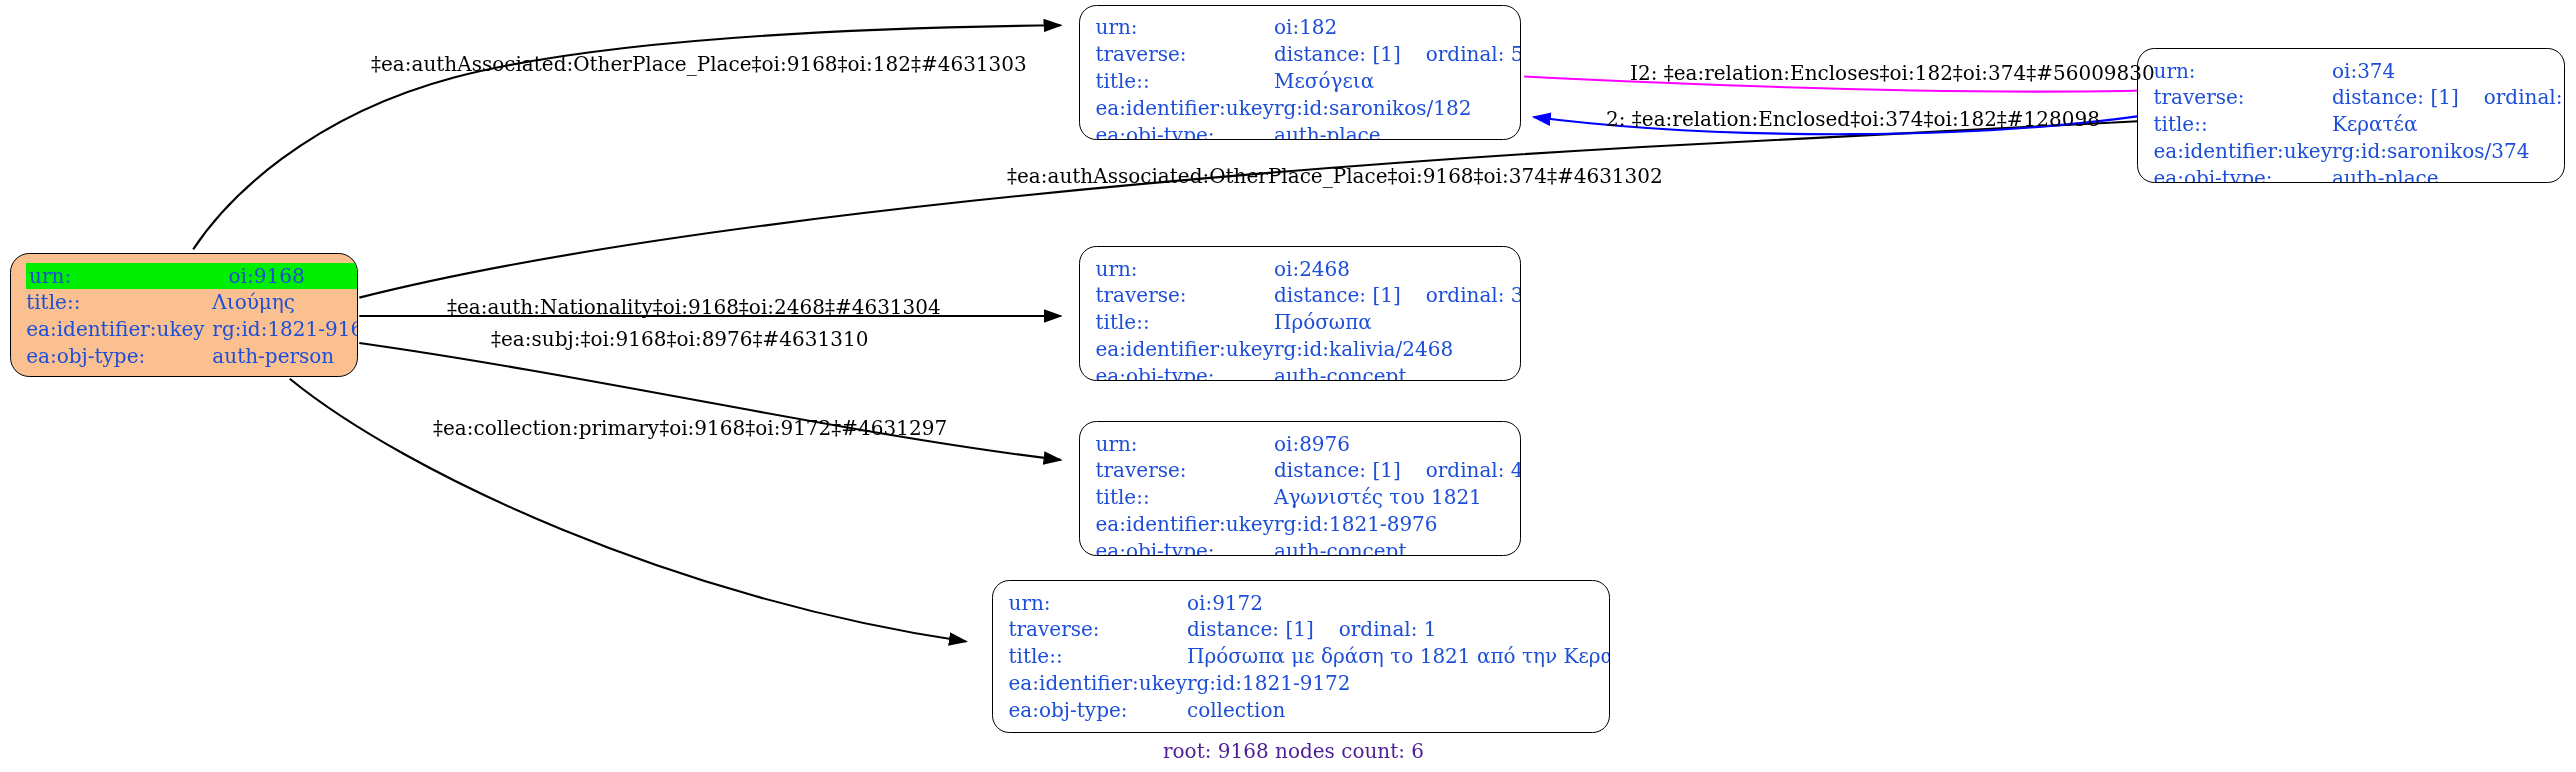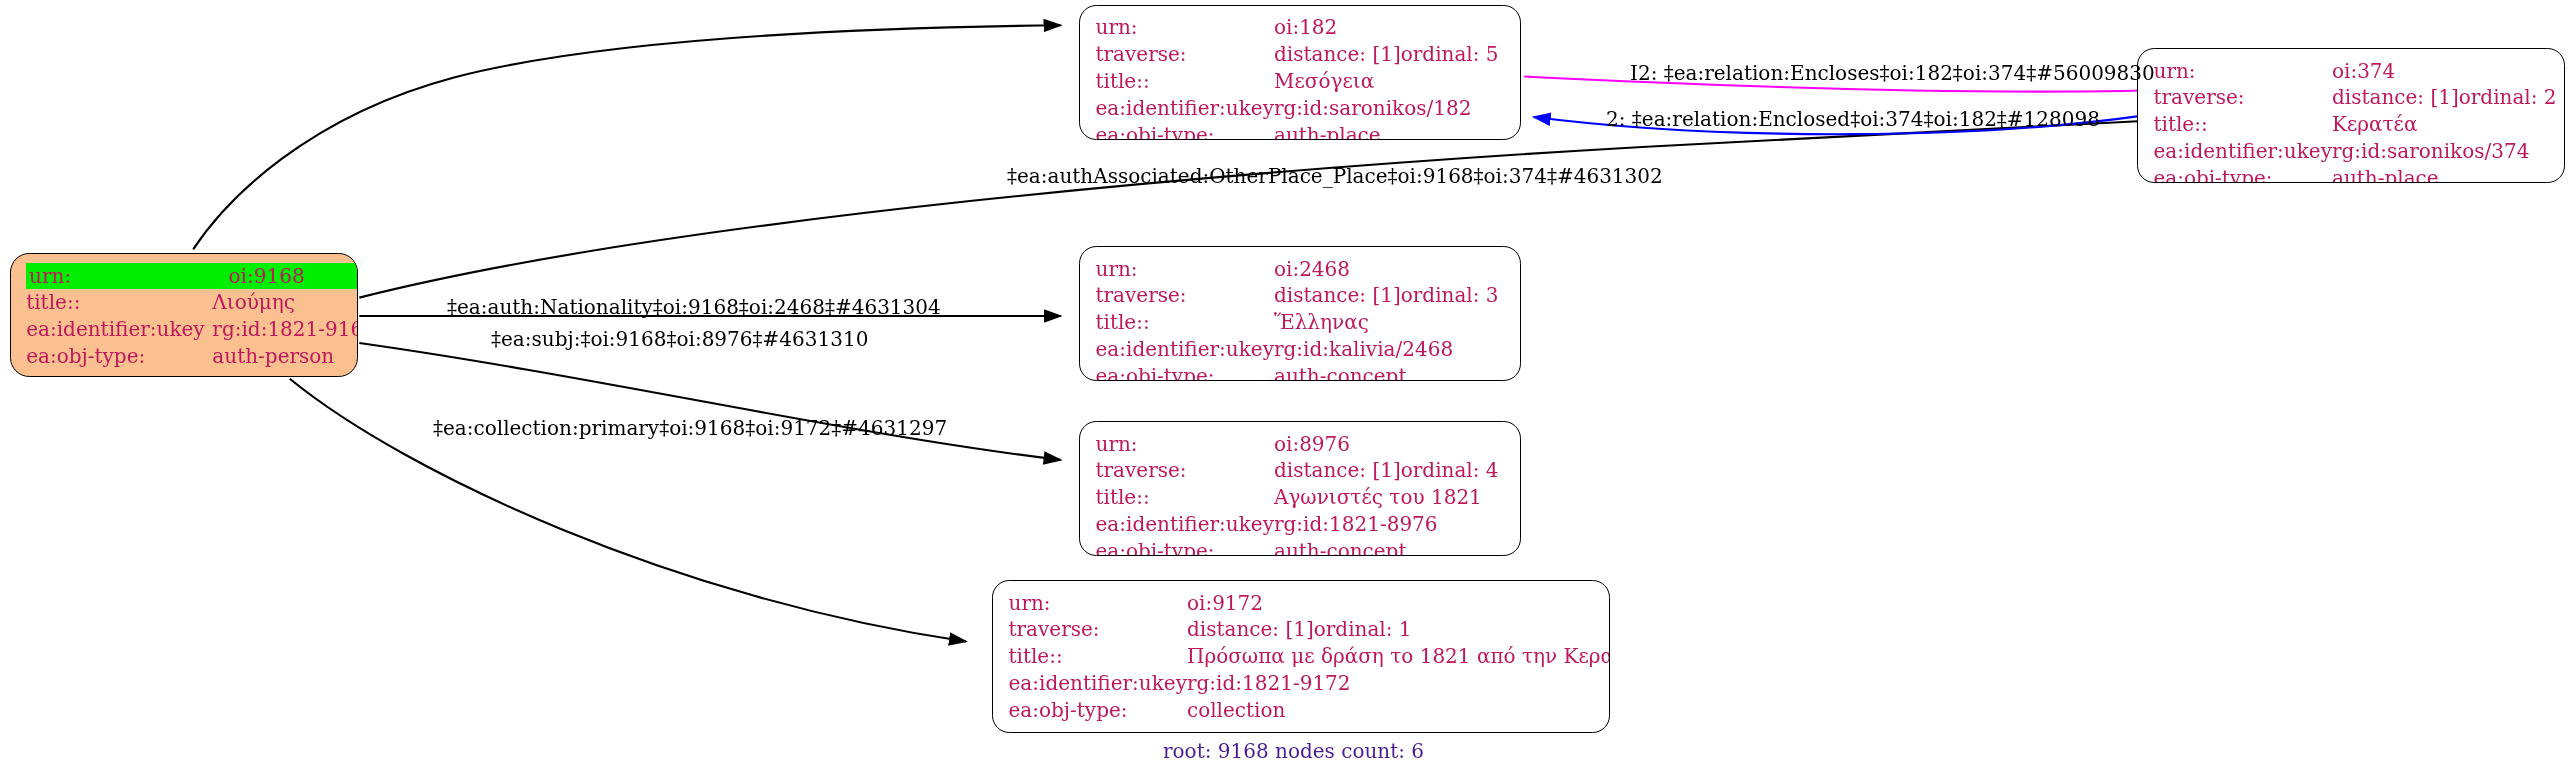--- a/index.html
+++ b/index.html
@@ -33,40 +33,40 @@
     overflow: hidden;
   }
   .node.root {
     background: #fac090;
     border-radius: 19.3px;
   }
   table.rows {
     border-collapse: collapse;
     font-size: 20px;
     line-height: 1.0;
-    color: #be185d;
+    color: #1d4ed8;
     white-space: nowrap;
   }
   table.rows td {
     padding: 2.9px 0 3.9px 0;
     vertical-align: baseline;
   }
   td.k {
     padding-right: 13.5px;
   }
   .node.root td.k {
     padding-right: 7.7px;
   }
   .hl {
     background: #00ee00;
   }
   .node.root td.k.hl { padding-left: 2.9px; padding-right: 7.7px; }
   .node.root td.v.hl { padding-left: 2.9px; padding-right: 58px; text-align: center; }
   .vsplit { display: inline-block; }
-  .vsplit .ord { display: inline-block; }
+  .vsplit .ord { display: inline-block; padding-left: 25px; }
   .edge-label {
     position: absolute;
     font-size: 20px;
     color: #000000;
     white-space: nowrap;
     line-height: 1.0;
   }
   .footer {
     position: absolute;
     font-size: 20px;
@@ -196,21 +196,21 @@
         <td class="v">oi:2468</td>
       </tr>
       <tr>
         <td class="k">traverse:</td>
         <td class="v">
           <span class="vsplit"><span>distance: [1]</span><span class="ord">ordinal: 3</span></span>
         </td>
       </tr>
       <tr>
         <td class="k">title::</td>
-        <td class="v">Ἕλληνας</td>
+        <td class="v">Πρόσωπα</td>
       </tr>
       <tr>
         <td class="k">ea:identifier:ukey</td>
         <td class="v">rg:id:kalivia/2468</td>
       </tr>
       <tr>
         <td class="k">ea:obj-type:</td>
         <td class="v">auth-concept</td>
       </tr>
     </tbody>
@@ -268,20 +268,21 @@
         <td class="v">rg:id:1821-9172</td>
       </tr>
       <tr>
         <td class="k">ea:obj-type:</td>
         <td class="v">collection</td>
       </tr>
     </tbody>
       </table>
   </div>
 
+  <div class="edge-label" style="left:371px; top:54px;">‡ea:authAssociated:OtherPlace_Place‡oi:9168‡oi:182‡#4631303</div>
 
   <div class="edge-label" style="left:1007px; top:166px;">‡ea:authAssociated:OtherPlace_Place‡oi:9168‡oi:374‡#4631302</div>
 
   <div class="edge-label" style="left:1630px; top:63px;">I2: ‡ea:relation:Encloses‡oi:182‡oi:374‡#56009830</div>
 
   <div class="edge-label" style="left:1606px; top:109px;">2: ‡ea:relation:Enclosed‡oi:374‡oi:182‡#128098</div>
 
   <div class="edge-label" style="left:447px; top:297px;">‡ea:auth:Nationality‡oi:9168‡oi:2468‡#4631304</div>
 
   <div class="edge-label" style="left:491px; top:329px;">‡ea:subj:‡oi:9168‡oi:8976‡#4631310</div>

